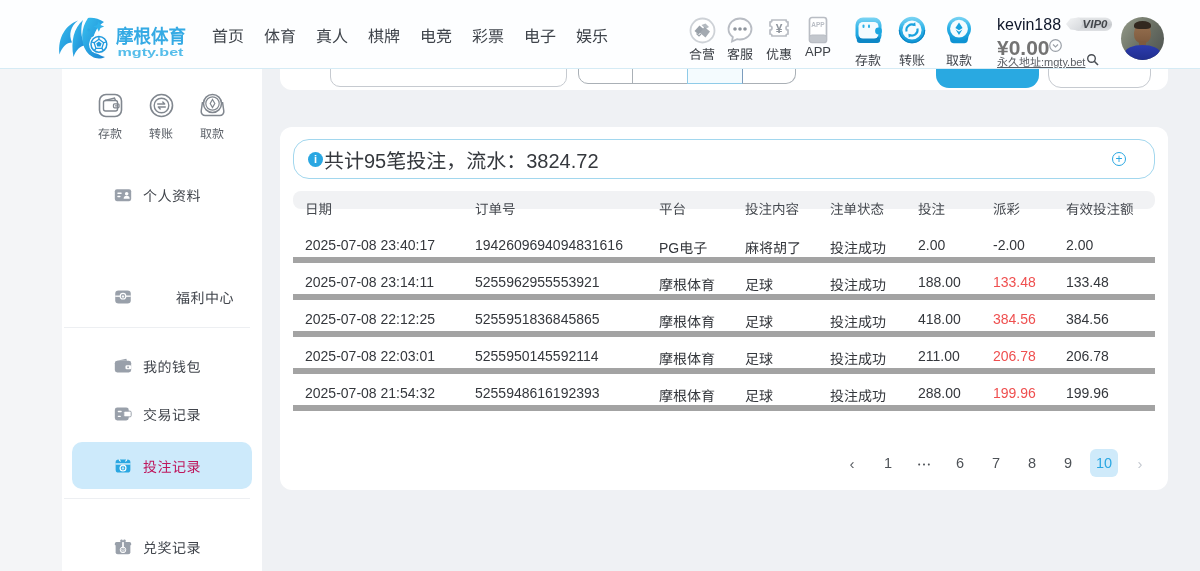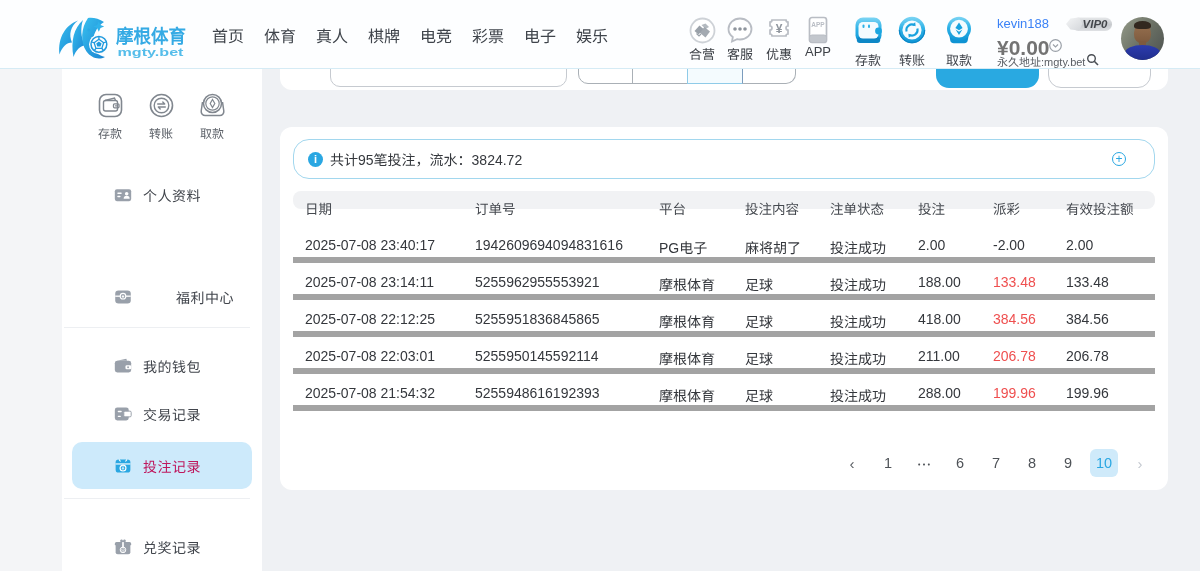--- a/index.html
+++ b/index.html
@@ -20,21 +20,21 @@
 .menu-item .mi { width:18px; height:18px; margin-left:42px; display:flex; align-items:center; justify-content:center;}
 .menu-item .mi svg { width:18px; height:18px; }
 .menu-item .mt { font-size:14px; color:#41454c; margin-left:11px; letter-spacing:0.5px;}
 .menu-item.active { background:#cdeafb; border-radius:10px; }
 .menu-item.active .mt { color:#be185d; }
 .sdiv { position:absolute; left:2px; width:186px; height:1px; background:#edeff2; }
 
 #formpanel { position:absolute; left:280px; top:69px; width:888px; height:21px; background:#fff; border-radius:0 0 12px 12px; }
 #card { position:absolute; left:280px; top:127px; width:888px; height:363px; background:#fff; border-radius:12px; }
 #infobar { position:absolute; left:13px; top:12px; width:862px; height:40px; border:1px solid #a2d7ee; border-radius:16px; display:flex; align-items:center; }
-#infobar .txt { font-size:14px; color:#35383d; margin-left:7px; }
+#infobar .txt { font-size:20px; color:#35383d; margin-left:1px; }
 
 #thead { position:absolute; left:13px; top:64px; width:862px; height:18px; background:#f1f2f4;border-radius:8px; }
 .th, .td { position:absolute; font-size:14px; white-space:nowrap; }
 .th { color:#45494f; top:7px; font-size:13.5px; }
 .trow { position:absolute; left:13px; width:862px; height:37px; border-bottom:6px solid #a3a3a3; }
 .td { color:#34373c; top:11px; }
 .red { color:#ef4f4f; }
 
 .c1 { left:12px; } .c2 { left:182px; } .c3 { left:366px; } .c4 { left:452px; }
 .c5 { left:537px; } .c6 { left:625px; } .c7 { left:700px; } .c8 { left:773px; }
@@ -184,21 +184,21 @@
       <svg width="28" height="28" viewBox="0 0 28 28">
       <path d="M3.5,15 h21 l-1.8,9.5 a3.5,3.5 0 0 1 -3.4,2.8 h-10.6 a3.5,3.5 0 0 1 -3.4,-2.8 Z" fill="#0f93d3"></path>
       <circle cx="14" cy="12.7" r="12" fill="url(#bgB)"></circle>
       <circle cx="14" cy="12.7" r="8.9" fill="#f4fbfe"></circle>
       <path d="M14,6.6 L17.6,12 L14,14.3 L10.4,12 Z" fill="#17a2de"></path>
       <path d="M10.6,13.6 L14,15.8 L17.4,13.6 L14,19 Z" fill="#17a2de"></path>
       </svg>
     </div>
         <div class="lb" style="color:#41454c; margin-top:5px;">取款</div>
       </div>
-    <div style="position:absolute; left:997px; top:16px; font-size:13px; color:#3b82f6;">kevin188</div>
+    <div style="position:absolute; left:997px; top:16px; font-size:16px; color:#0f172a;">kevin188</div>
     <div id="vipbadge" style="position:absolute; left:1065px; top:16px;">
       <svg width="48" height="16" viewBox="0 0 48 16">
         <defs>
             <linearGradient id="vg" x1="0" y1="0" x2="0" y2="1">
               <stop offset="0" stop-color="#e6e8ea"></stop>
               <stop offset="0.55" stop-color="#c6c9cd"></stop>
               <stop offset="1" stop-color="#dfe1e4"></stop>
             </linearGradient>
         <linearGradient id="vg2" x1="0" y1="0" x2="1" y2="1">
               <stop offset="0" stop-color="#f4f5f6"></stop>
@@ -208,21 +208,21 @@
         <rect x="7" y="1.5" width="40" height="13.5" rx="6.7" fill="url(#vg)"></rect>
         <path d="M1,8 L5.5,2.5 L14,1.5 L17.5,8 L14,14.5 L5.5,13.5 Z" fill="url(#vg2)"></path>
         <text x="30" y="12.3" font-size="11.5" font-weight="bold" font-style="italic" fill="#43464b" text-anchor="middle" font-family="Liberation Sans">VIP0</text>
       </svg>
     </div>
     <div style="position:absolute; left:997px; top:36px; font-size:21px; font-weight:bold; color:#737373;">¥0.00</div>
     <svg style="position:absolute; left:1049px; top:39px;" width="13" height="13" viewBox="0 0 13 13">
         <circle cx="6.5" cy="6.5" r="5.8" fill="none" stroke="#9aa0a8" stroke-width="1.2"></circle>
         <path d="M4 5.5 L6.5 8 L9 5.5" fill="none" stroke="#9aa0a8" stroke-width="1.2"></path>
       </svg>
-    <div style="position:absolute; left:997px; top:53px; font-size:11px; color:#5a5e64;">永久地址:mgty.bet</div>
+    <div style="position:absolute; left:997px; top:53px; font-size:11px; color:#5a5e64;text-decoration:underline;">永久地址:mgty.bet</div>
     <svg style="position:absolute; left:1086px; top:53px;" width="13" height="13" viewBox="0 0 13 13">
         <circle cx="5.5" cy="5.5" r="3.8" fill="none" stroke="#4a4e54" stroke-width="1.4"></circle>
         <path d="M8.3 8.3 L12 12" stroke="#4a4e54" stroke-width="1.6"></path>
       </svg>
     <div id="avatar" style="position:absolute; left:1121px; top:17px; width:43px; height:43px; border-radius:50%; overflow:hidden; background:linear-gradient(125deg,#8d9383 10%,#676d62 55%,#4c5150);">
       <div style="position:absolute; left:13px; top:7px; width:17px; height:19px; border-radius:46% 46% 42% 42%; background:linear-gradient(180deg,#96704f,#7d5a3e);"></div>
       <div style="position:absolute; left:13px; top:4px; width:17px; height:8px; border-radius:50% 50% 30% 30%; background:#32281f;"></div>
       <div style="position:absolute; left:18px; top:24px; width:7px; height:6px; background:#7d5a3e;"></div>
       <div style="position:absolute; left:4px; top:28px; width:35px; height:15px; border-radius:50% 50% 0 0; background:linear-gradient(180deg,#2c3cae,#202e8e);"></div>
     </div>

